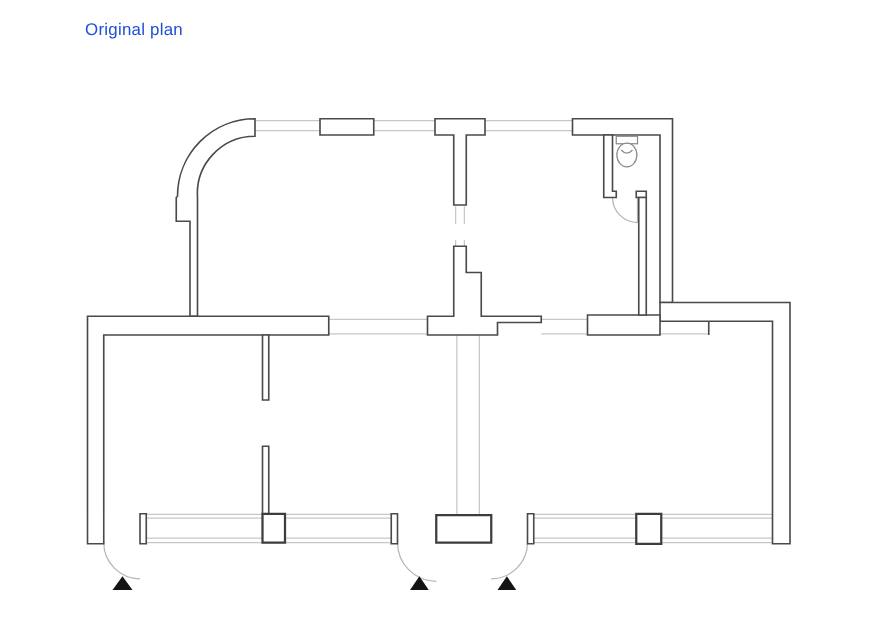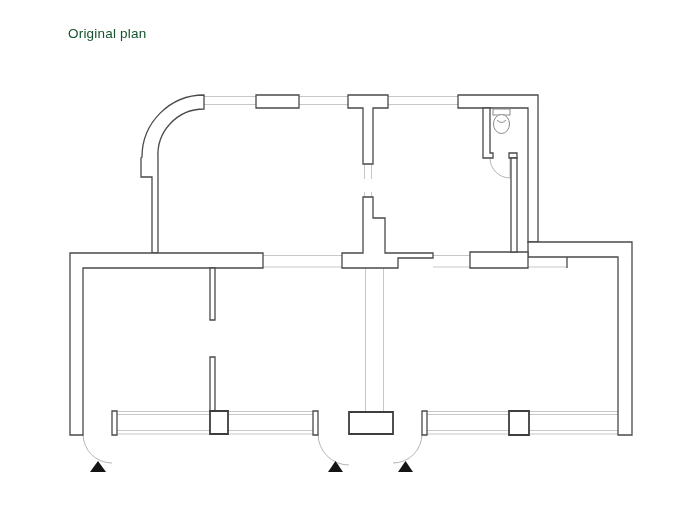--- a/index.html
+++ b/index.html
@@ -1,22 +1,22 @@
 <!DOCTYPE html>
 <html><head>
 <meta charset="utf-8">
 <style>
   html,body{margin:0;padding:0;background:#ffffff;}
   body{
     width:700px;height:509px;position:relative;overflow:hidden;
     font-family:"Liberation Sans", sans-serif;
   }
   .plan-title{
-    position:absolute;left:68px;top:26px;
-    font-size:13.5px;font-weight:400;color:#14532d;letter-spacing:.2px;
+    position:absolute;left:68px;top:16px;
+    font-size:13.5px;font-weight:400;color:#1d4ed8;letter-spacing:.2px;
   }
   svg{position:absolute;left:0;top:0;}
   .wall{fill:#ffffff;stroke:#4a4a4a;stroke-width:1.3;}
   .wall-bold{fill:#ffffff;stroke:#3d3d3d;stroke-width:1.8;}
   .wall-line{fill:none;stroke:#4a4a4a;stroke-width:1.3;}
   .win{stroke:#c7c7c7;stroke-width:1;fill:none;}
   .door{stroke:#b5b5b5;stroke-width:1;fill:none;}
   .fixture{stroke:#8a8a8a;stroke-width:1;fill:#ffffff;}
   .marker{fill:#141414;stroke:none;}
 </style>

